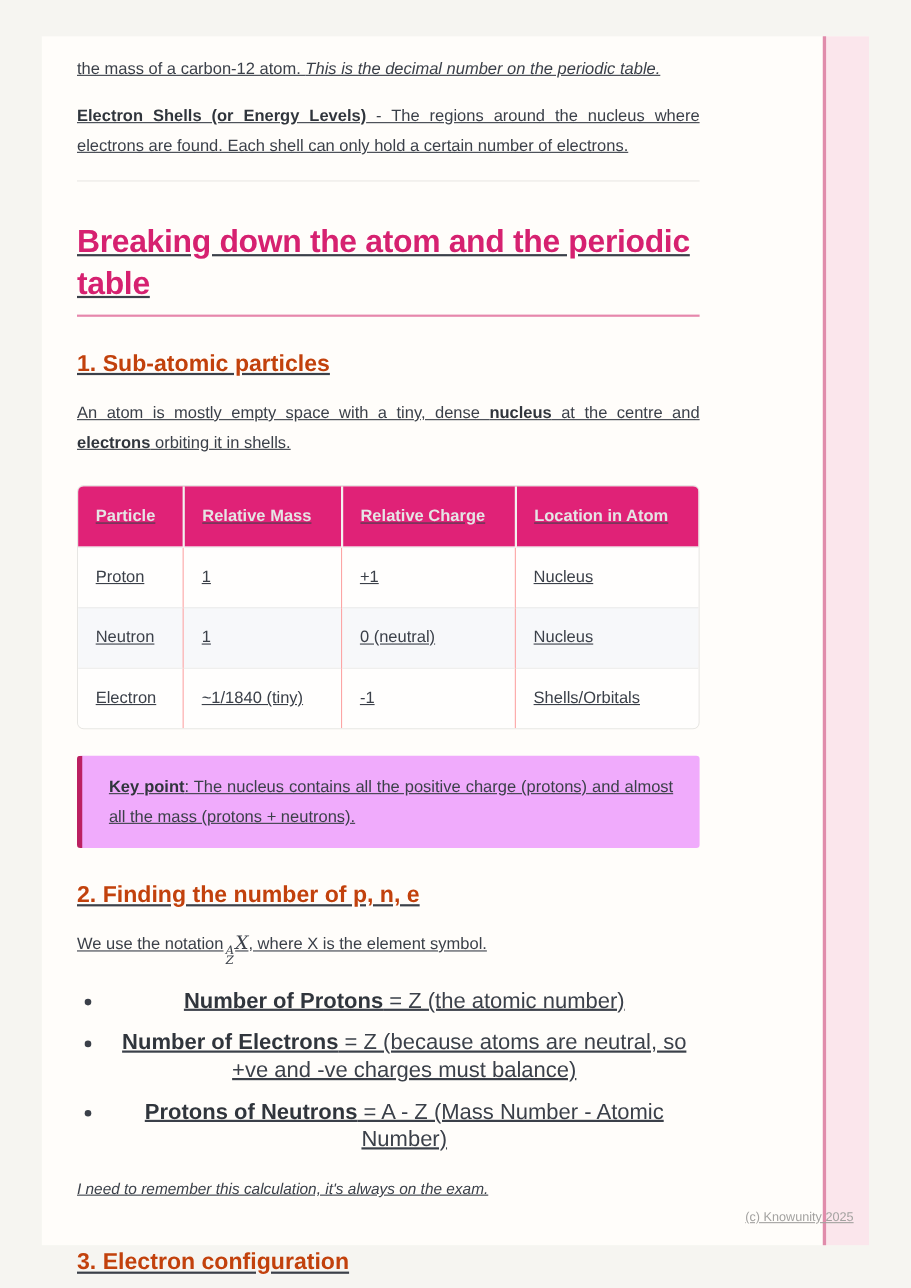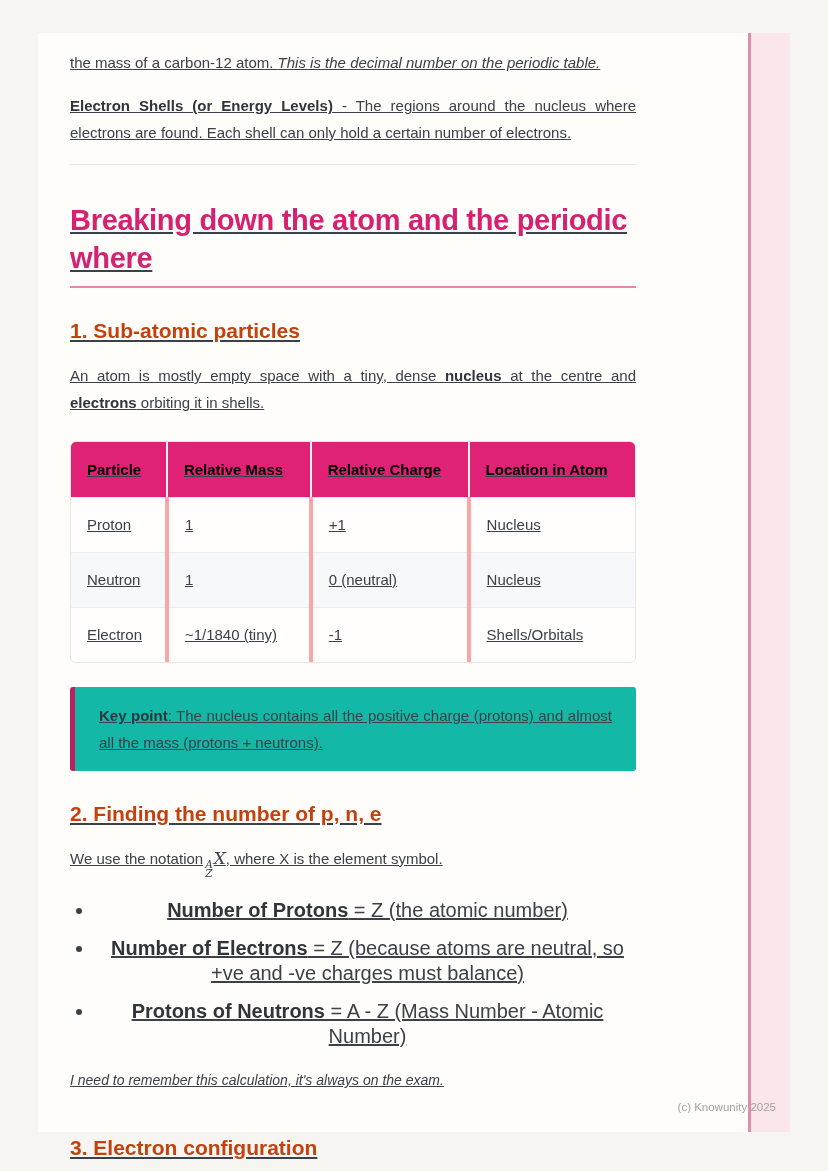--- a/index.html
+++ b/index.html
@@ -70,41 +70,41 @@
     border-radius: 6px;
     overflow: hidden;
   }
   table.particle-table {
     width: 100%;
     border-collapse: collapse;
     font-size: 15px;
   }
   table.particle-table th {
     background: #e02277;
-    color: #000000;
+    color: #e5e5e5;
     font-weight: bold;
     text-align: left;
     padding: 0 16px;
     height: 55px;
     border-right: 2px solid #f3f2ef;
   }
   table.particle-table th:last-child { border-right: none; }
   table.particle-table td {
     padding: 0 16px;
     height: 55px;
-    border-right: 4px solid #fca5a5;
+    border-right: 1px solid #fca5a5;
     border-top: 1px solid #ececea;
     background: #fffefd;
     color: #3b4049;
   }
   table.particle-table td:last-child { border-right: none; }
   table.particle-table tr.alt td { background: #f7f8fa; }
   
   .callout {
-    background: #14b8a6;
+    background: #f0abfc;
     border-left: 5px solid #bb2061;
     border-radius: 3px;
     padding: 15px 24px;
     margin: 0 0 6px 0;
   }
   .callout p {
     font-size: 15px;
     line-height: 27px;
     text-align: justify;
   }
@@ -143,37 +143,38 @@
     margin-top: 23px;
   }
   h2.last-heading { margin-top: 48px; }
   .watermark {
     position: absolute;
     top: 1101px;
     right: 52px;
     font-size: 11.5px;
     color: #a3a2a0;
     z-index: 3;
+    text-decoration: underline;
   }
 </style>
 </head>
 <body>
 
 <div class="page-card">
   <div class="accent-bar"></div>
 
   <div class="content">
 
     <p class="body-text mb16"><span>the mass of a carbon-12 atom. </span><span class="italic">This is the decimal number on the periodic table.</span></p>
 
     <p class="body-text"><span class="bold">Electron Shells (or Energy Levels)</span><span> - The regions around the nucleus where electrons are found. Each shell can only hold a certain number of electrons.</span></p>
 
     <hr class="divider">
 
-    <h1 class="main-heading">Breaking down the atom and the periodic where</h1>
+    <h1 class="main-heading">Breaking down the atom and the periodic table</h1>
     <hr class="h1-underline">
 
     <h2 class="section-heading">1. Sub-atomic particles</h2>
 
     <p class="body-text"><span>An atom is mostly empty space with a tiny, dense </span><span class="bold">nucleus</span><span> at the centre and </span><span class="bold">electrons</span><span> orbiting it in shells.</span></p>
 
     <div class="particle-table-wrap">
       <table class="particle-table">
         <colgroup>
           <col style="width:17%">

